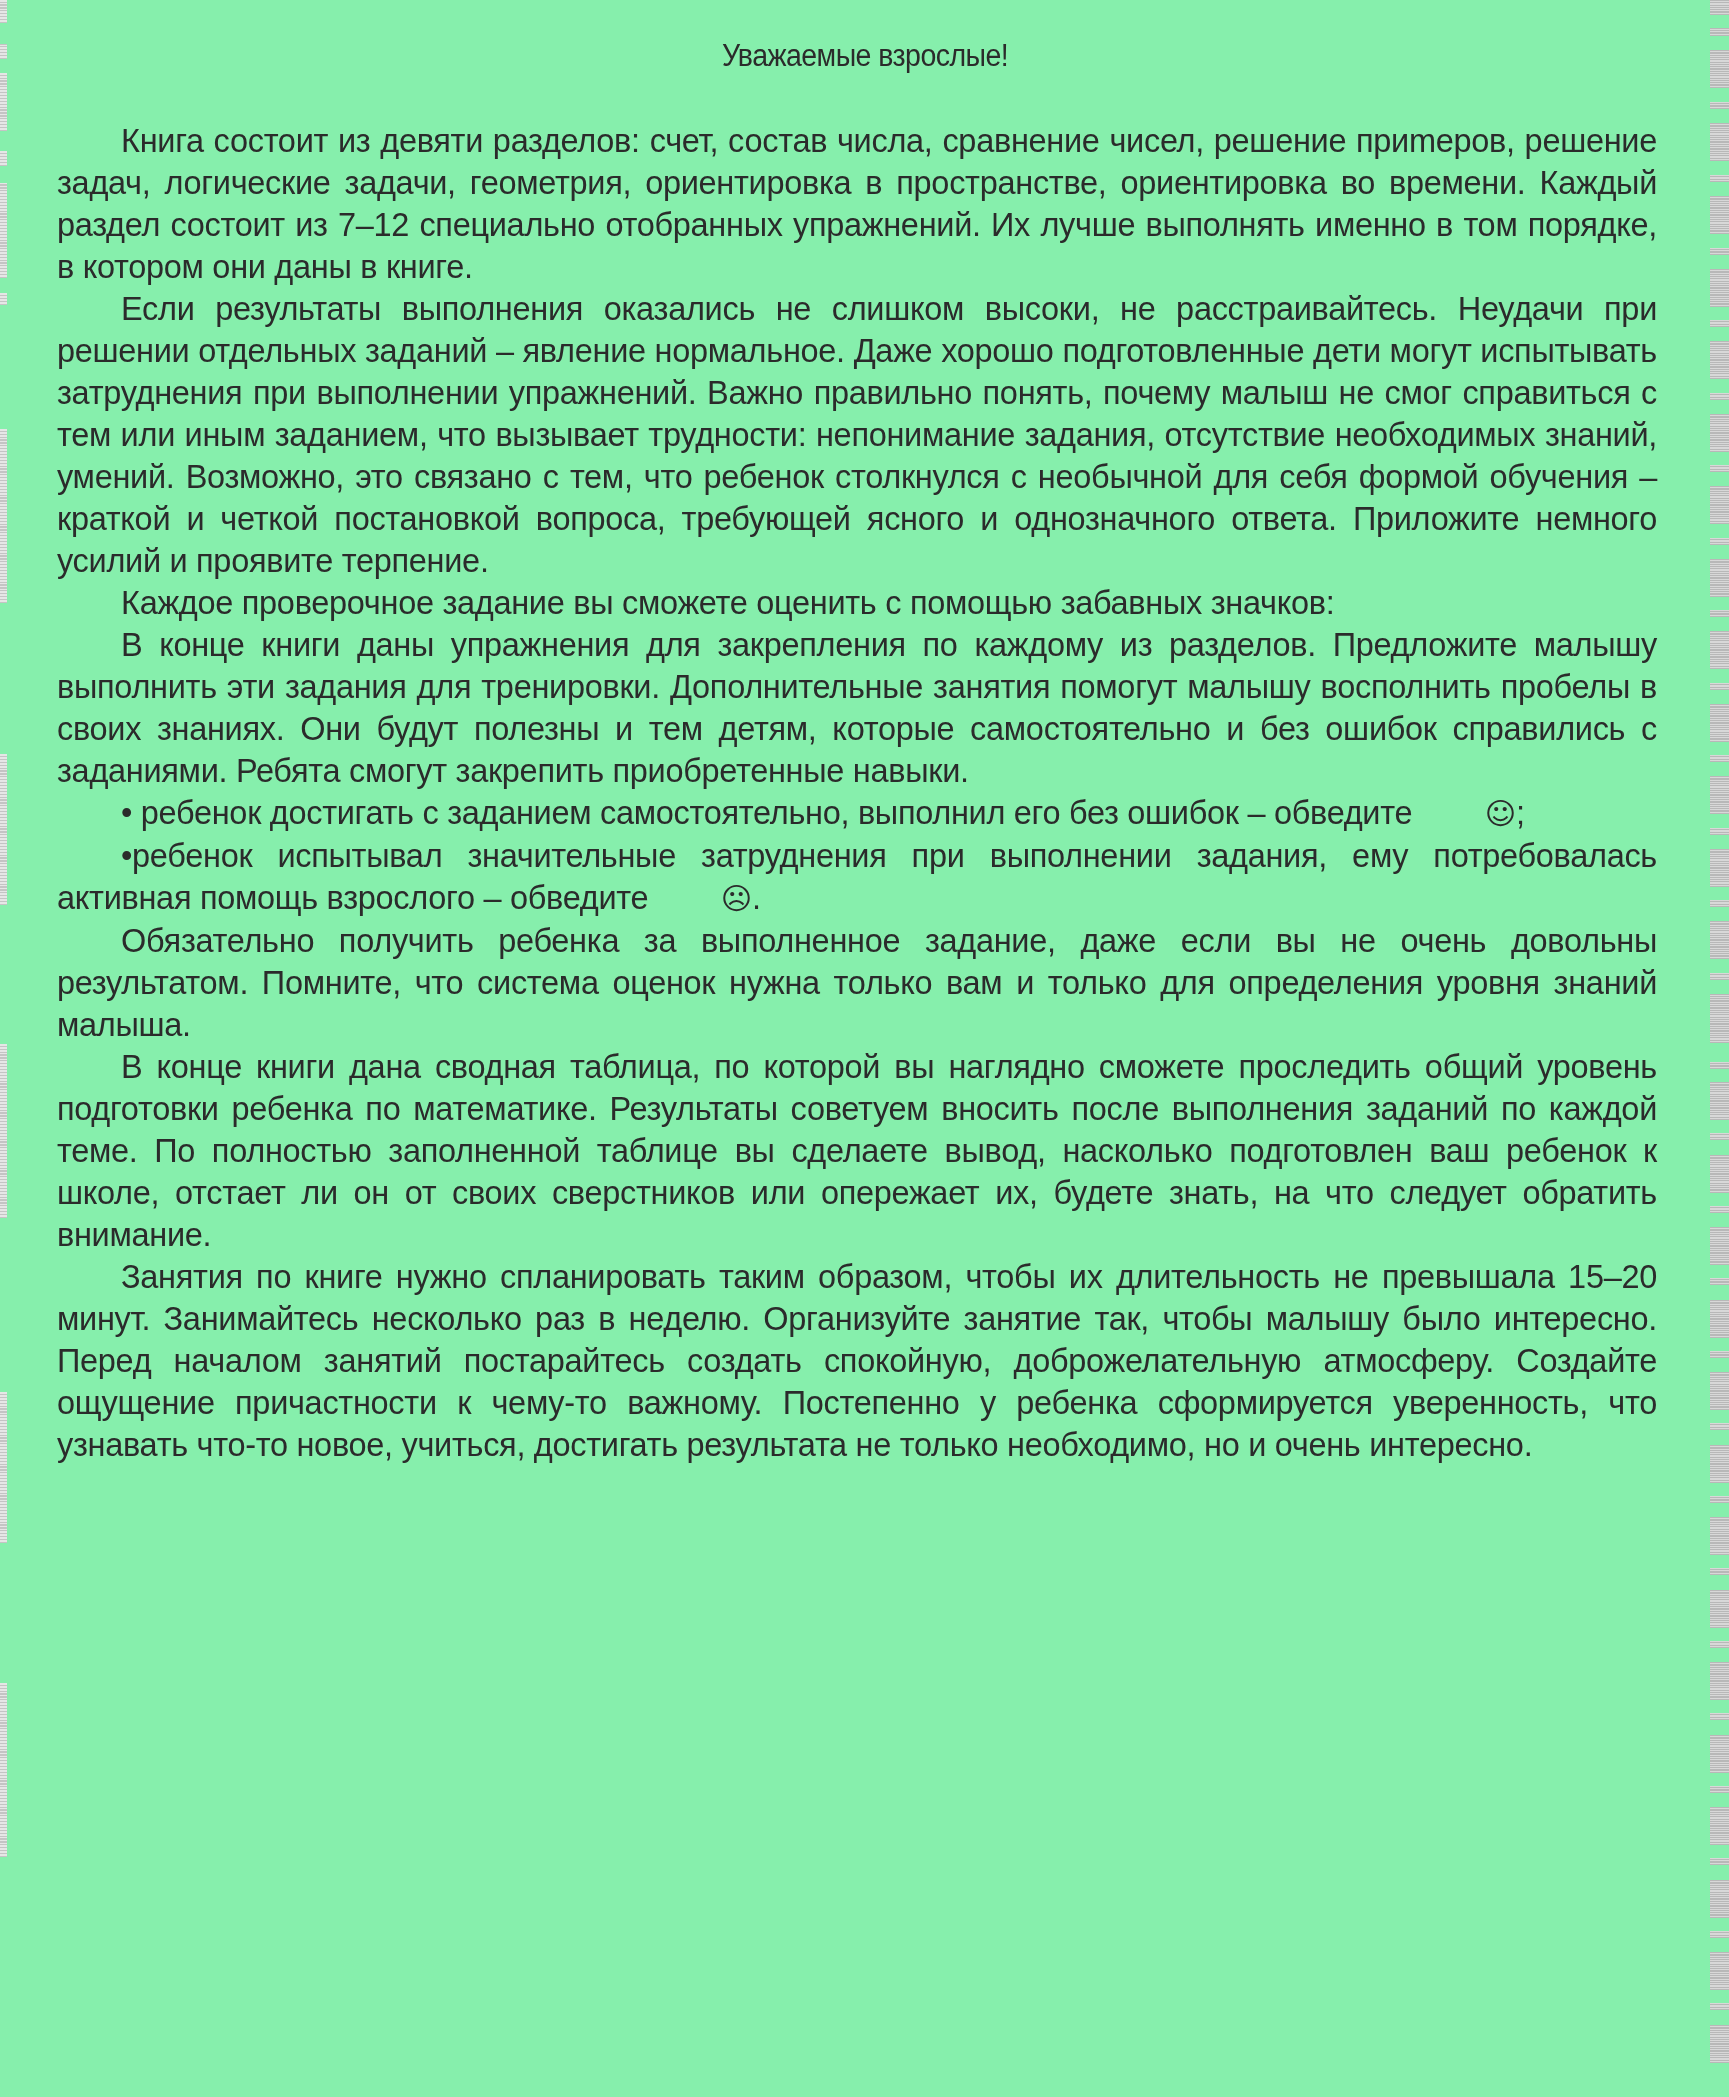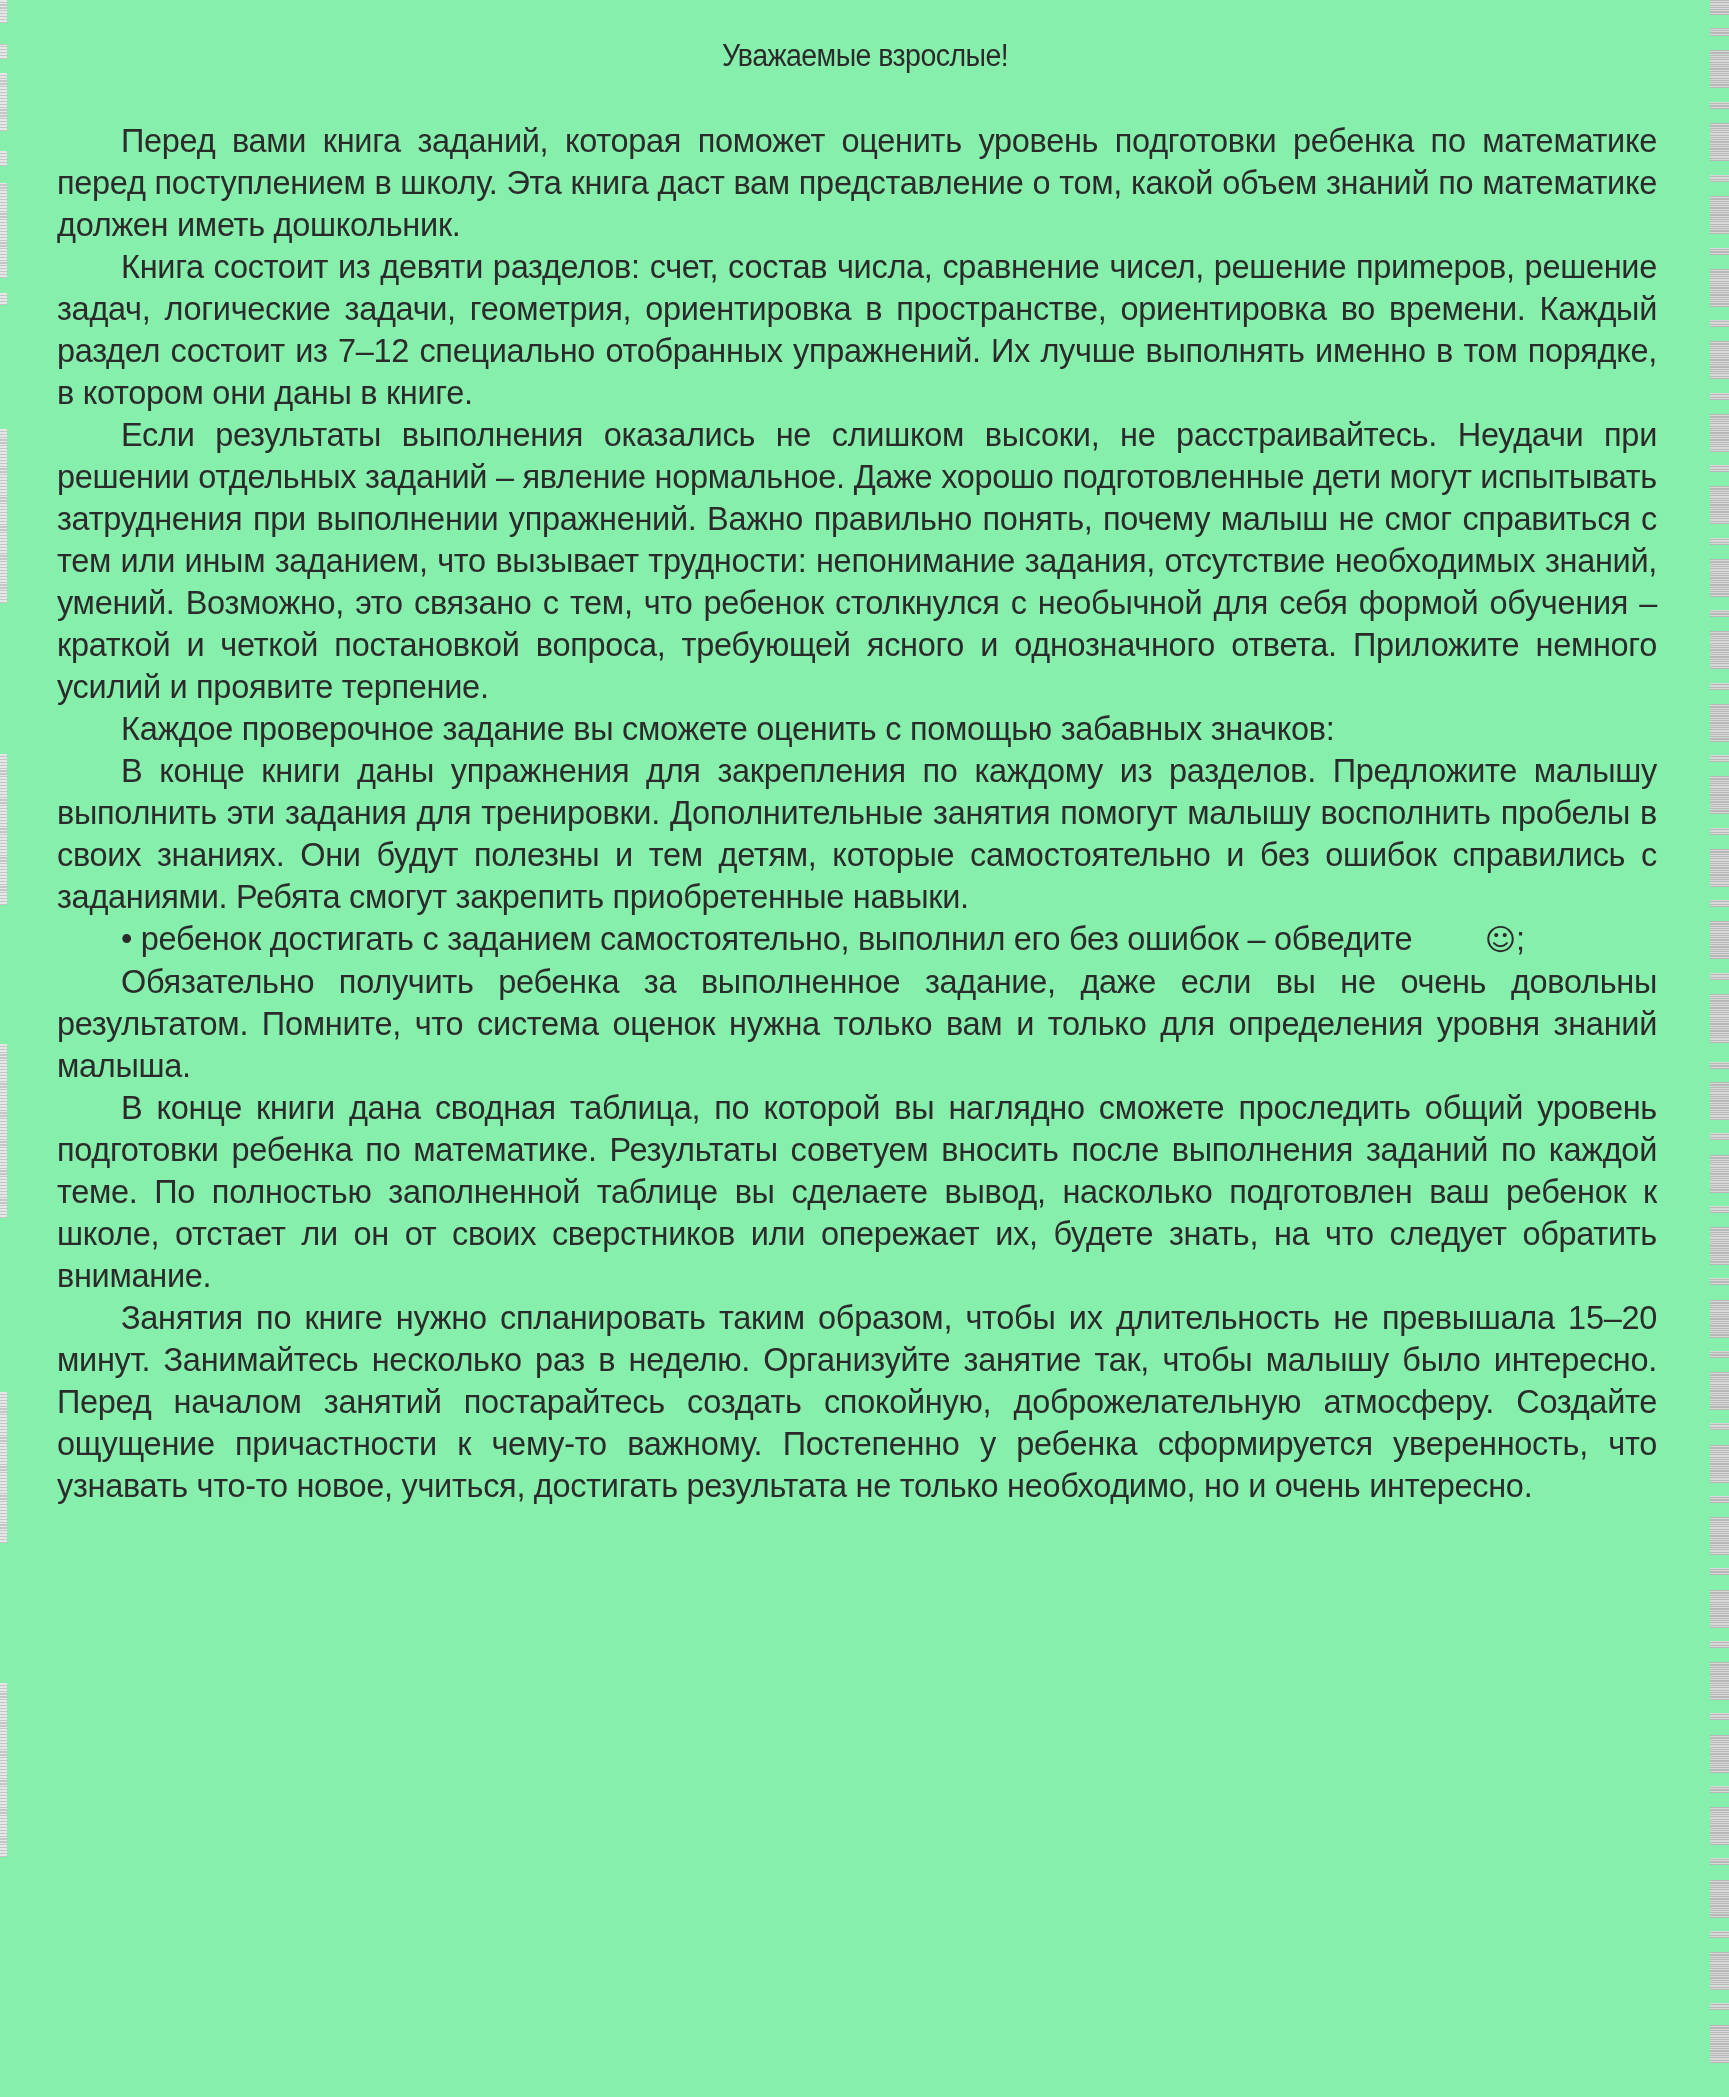--- a/index.html
+++ b/index.html
@@ -151,29 +151,32 @@
     <div class="edge-block" style="top:1880px;height:38px"></div>
     <div class="edge-block" style="top:1931px;height:7px"></div>
     <div class="edge-block" style="top:1952px;height:38px"></div>
     <div class="edge-block" style="top:2003px;height:7px"></div>
     <div class="edge-block" style="top:2025px;height:38px"></div>
   </div>
 
   <h1 class="title" style="margin:0;font-weight:normal;">Уважаемые взрослые!</h1>
 
   <div class="body-text">
-    <p class="para">Перед вами книга заданий, которая поможет оценить уровень подготовки ребенка по математике перед поступлением в школу. Эта книга даст вам представление о том, какой объем знаний по математике должен иметь дошкольник.</p>
     <p class="para">Книга состоит из девяти разделов: счет, состав числа, сравнение чисел, решение при­mеров, решение задач, логические задачи, геометрия, ориентировка в пространстве, ориенти­ровка во времени. Каждый раздел состоит из 7–12 специально отобранных упражнений. Их лучше выполнять именно в том порядке, в котором они даны в книге.</p>
     <p class="para">Если результаты выполнения оказались не слишком высоки, не расстраивайтесь. Неудачи при решении отдельных заданий – явление нормальное. Даже хорошо подготовленные дети могут испытывать затруднения при выполнении упражнений. Важно правильно понять, почему малыш не смог справиться с тем или иным заданием, что вызывает трудности: непонимание задания, отсутствие необходимых знаний, умений. Возможно, это связано с тем, что ребенок столкнулся с необычной для себя формой обучения – краткой и четкой постановкой вопроса, требующей ясного и однозначного ответа. Приложите немного усилий и проявите терпение.</p>
     <p class="para">Каждое проверочное задание вы сможете оценить с помощью забавных значков:</p>
     <p class="para">В конце книги даны упражнения для закрепления по каждому из разделов. Предложите малышу выполнить эти задания для тренировки. Дополнительные занятия помогут малышу восполнить пробелы в своих знаниях. Они будут полезны и тем детям, которые самостоятель­но и без ошибок справились с заданиями. Ребята смогут закрепить приобретенные навыки.</p>
 
     <p class="para">
       <span>• ребенок достигать с заданием самостоятельно, выполнил его без ошибок – обведите</span>
       <span class="smiley">☺</span><span>;</span>
+    </p>
+    <p class="para">
+      <span>•ребенок испытывал значительные затруднения при выполнении задания, ему потребова­лась активная помощь взрослого – обведите</span>
+      <span class="smiley">☹</span><span>.</span>
     </p>
 
     <p class="para">Обязательно получить ребенка за выполненное задание, даже если вы не очень доволь­ны результатом. Помните, что система оценок нужна только вам и только для определения уровня знаний малыша.</p>
     <p class="para">В конце книги дана сводная таблица, по которой вы наглядно сможете проследить общий уровень подготовки ребенка по математике. Результаты советуем вносить после выполнения заданий по каждой теме. По полностью заполненной таблице вы сделаете вывод, насколько подготовлен ваш ребенок к школе, отстает ли он от своих сверстников или опережает их, будете знать, на что следует обратить внимание.</p>
     <p class="para">Занятия по книге нужно спланировать таким образом, чтобы их длительность не превы­шала 15–20 минут. Занимайтесь несколько раз в неделю. Организуйте занятие так, чтобы малышу было интересно. Перед началом занятий постарайтесь создать спокойную, добро­желательную атмосферу. Создайте ощущение причастности к чему-то важному. Постепенно у ребенка сформируется уверенность, что узнавать что-то новое, учиться, достигать результата не только необходимо, но и очень интересно.</p>
   </div>
 
 </div>
 
 

